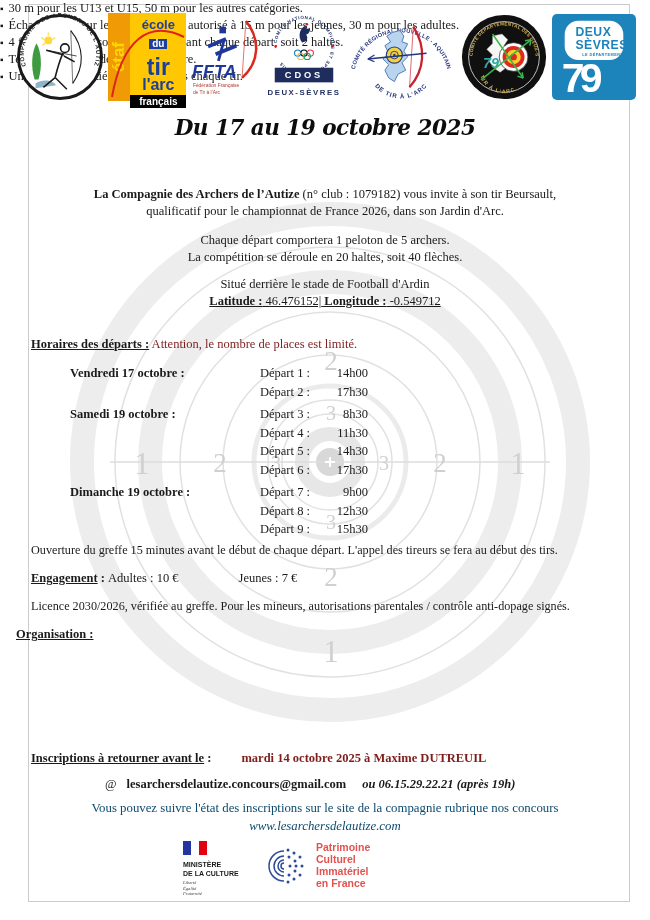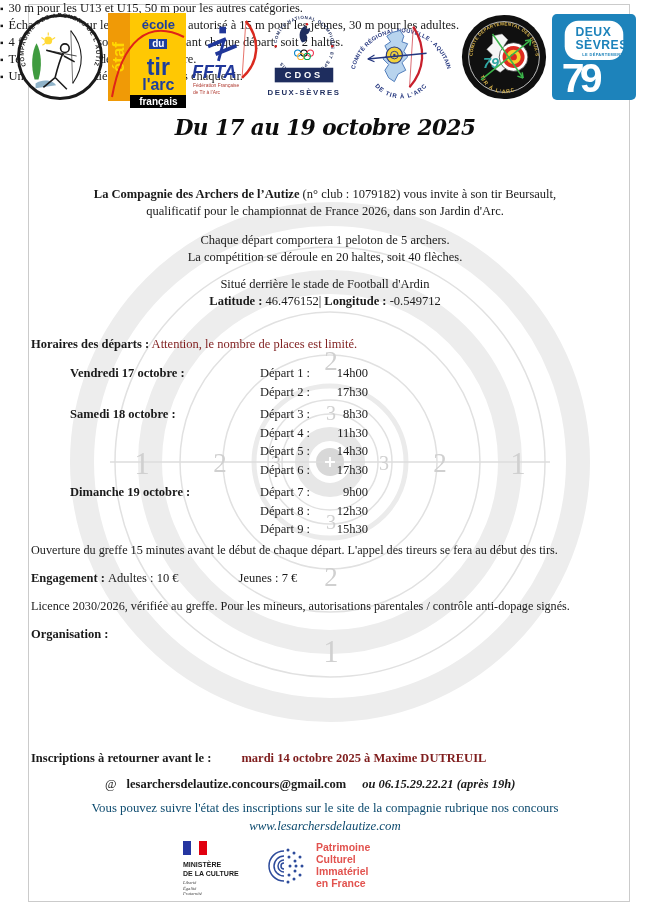--- a/index.html
+++ b/index.html
@@ -24,41 +24,41 @@
   .etaf-arc{font-size:16px;line-height:16px;}
   .etaf-fr{font-size:10px;background:#000000;color:#fff;width:100%;text-align:center;line-height:13px;margin-top:2px;}
   .etaf-bow{position:absolute;inset:0;pointer-events:none;}
 
   
   .title{position:absolute;top:114px;left:0;right:0;text-align:center;
          font-family:"DejaVu Serif",serif;font-style:italic;font-weight:700;
          font-size:21.5px;line-height:28px;letter-spacing:-0.5px;color:#0d0d0d;}
   .center{position:absolute;left:36px;right:36px;text-align:center;font-size:12.5px;line-height:17px;}
   .left{position:absolute;font-size:12.5px;line-height:17px;}
-  .b{font-weight:700}.i{font-style:italic}.u{}
+  .b{font-weight:700}.i{font-style:italic}.u{text-decoration:underline}
   .red{color:#7f1d1d}.dred{color:#0c4a6e}
   .nowrap{white-space:nowrap}
   .long{font-size:12.2px}
 
   #intro{top:186px}
   #details{top:232px}
   #location{top:276px}
   #horaires{top:336px;left:31px}
   .sched{position:absolute;top:364px;left:70px;font-size:12.5px;}
   .day{display:flex;margin-bottom:4px;}
   .dlabel{width:190px;font-weight:700;line-height:18.5px;}
   .drows{}
   .trow{display:flex;width:108px;line-height:18.5px;}
   .tn{width:68px;}
   .tt{flex:1;text-align:right;}
   #greffe{top:542px;left:31px}
   #engagement{top:570px;left:31px}
   #eng-jeunes{margin-left:60px}
   #licence{top:598px;left:31px}
-  #orga{top:626px;left:31px}
+  #orga{top:626px;left:16px}
   #bullets{top:646px;left:64px;font-size:12.5px;line-height:17px;}
   .bullet-row{white-space:nowrap;}
   .bchar{font-size:10px;margin-right:5px;}
   #inscriptions{top:750px;left:31px}
   #insc-deadline{margin-left:30px}
   #emailline{top:776px;left:105px}
   #emailline .b{margin-left:10px}
   #emailline .bi{margin-left:16px;font-weight:700;font-style:italic}
   #follow{position:absolute;top:800px;left:0;right:0;text-align:center;
           font-size:12.8px;line-height:17.5px;}
@@ -299,21 +299,21 @@
               <span class="tn">Départ 1 :</span>
               <span class="tt">14h00</span>
             </div>
           <div class="trow">
               <span class="tn">Départ 2 :</span>
               <span class="tt">17h30</span>
             </div>
         </div>
       </div>
       <div class="day">
-        <div class="dlabel">Samedi 18 octobre :</div>
+        <div class="dlabel">Samedi 19 octobre :</div>
         <div class="drows">
           <div class="trow">
               <span class="tn">Départ 3 :</span>
               <span class="tt">8h30</span>
             </div>
           <div class="trow">
               <span class="tn">Départ 4 :</span>
               <span class="tt">11h30</span>
             </div>
           <div class="trow">

